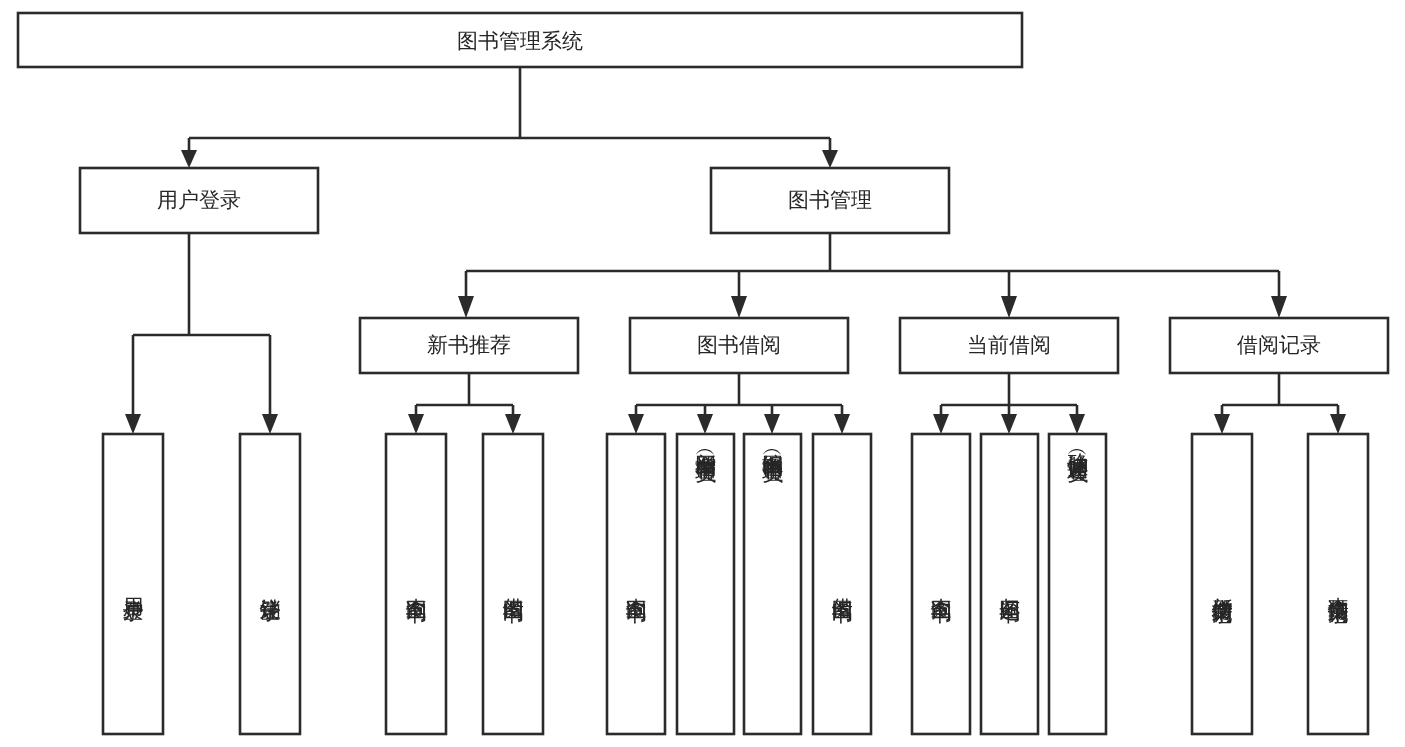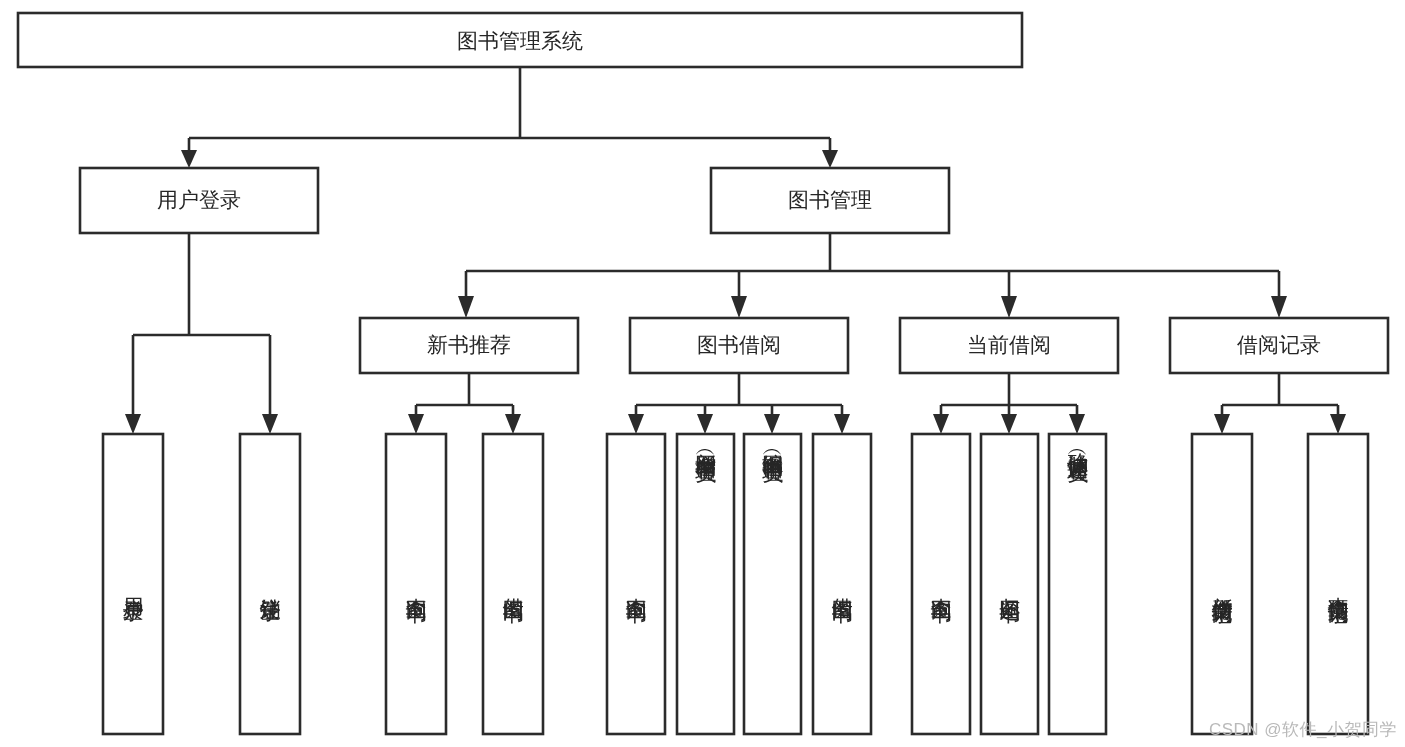--- a/index.html
+++ b/index.html
@@ -237,15 +237,14 @@
   <div class="leaf-label-wrap" style="left:1049px; top:436px; width:57px; height:296px; align-items:flex-start;">
     <span class="leaf-label">确认归还（管理员）</span>
   </div>
   <div class="leaf-label-wrap" style="left:1192px; top:434px; width:60px; height:300px;">
     <span class="leaf-label">新增借阅记录</span>
   </div>
   <div class="leaf-label-wrap" style="left:1308px; top:434px; width:60px; height:300px;">
     <span class="leaf-label">查询借阅记录</span>
   </div>
 
-  <div class="watermark">CSDN @软件_小贺同学</div>
 
 </div>
 
 </body></html>

